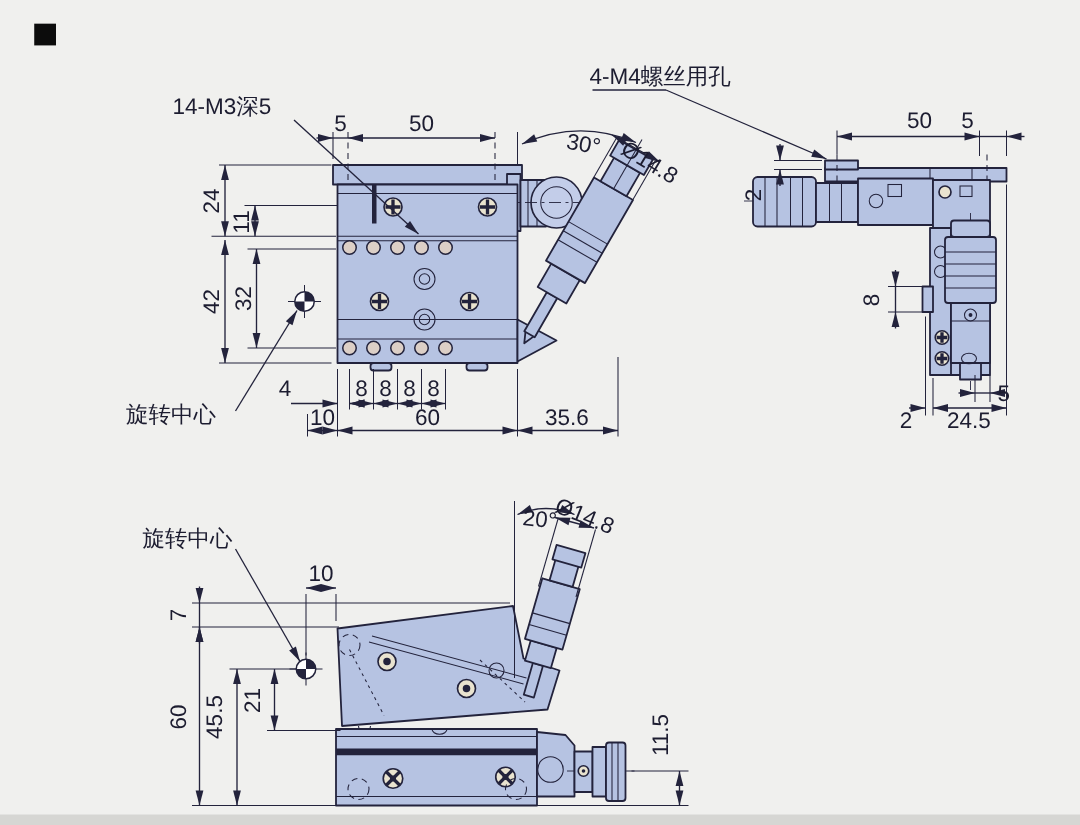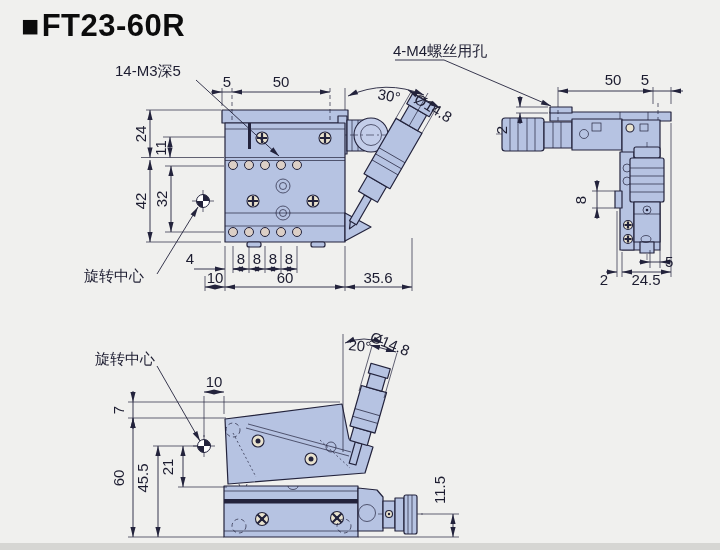--- a/index.html
+++ b/index.html
@@ -23,21 +23,20 @@
   .screwf{fill:#e9e3cf;stroke:#23233c;stroke-width:1.1;}
   .cross{stroke:#23233c;stroke-width:2.2;}
   .bstrip{fill:#d6d6d3;}
 </style>
 </head>
 <body>
 
 <div id="stage">
   <div id="hdr">
     <span class="sq">■</span>
-    <span>FT23-60R</span>
   </div>
 
   <svg width="720" height="550" viewBox="0 0 720 550">
     <defs>
       <marker id="mA" markerWidth="12" markerHeight="8" refX="10.5" refY="3" orient="auto" markerUnits="userSpaceOnUse">
         <path d="M0.5,0.4 L10.5,3 L0.5,5.6 Z" fill="#23233c"></path>
       </marker>
       <marker id="mB" markerWidth="12" markerHeight="8" refX="1.5" refY="3" orient="auto" markerUnits="userSpaceOnUse">
         <path d="M11.5,0.4 L1.5,3 L11.5,5.6 Z" fill="#23233c"></path>
       </marker>

